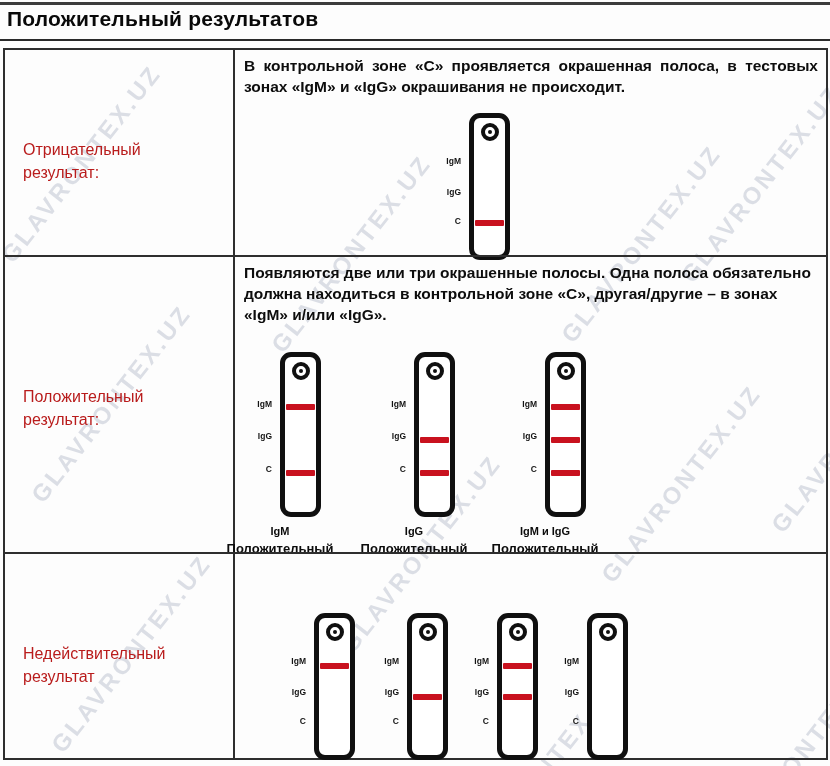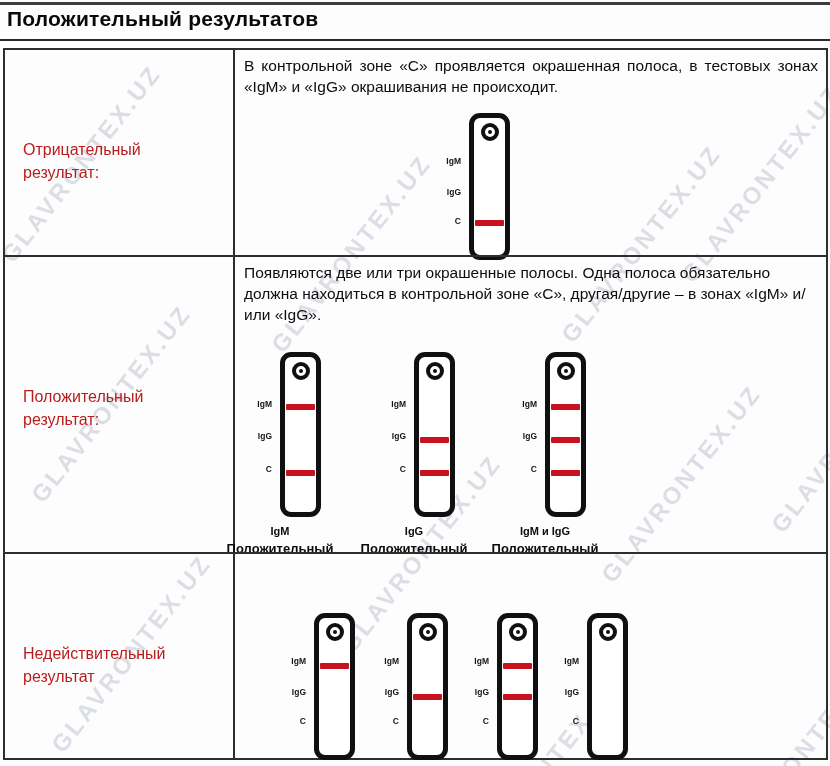--- a/index.html
+++ b/index.html
@@ -16,21 +16,21 @@
   .trow + .trow{border-top:2px solid #2e2e2e;}
   .row-negative{height:205px;}
   .row-positive{height:295px;}
   .row-invalid{height:204px;}
   .cell-left{position:relative;width:228px;flex:0 0 228px;}
   .cell-right{position:relative;flex:1;border-left:2px solid #2e2e2e;}
   .result-label{position:absolute;left:18px;font-size:16px;font-weight:normal;line-height:1.45;color:#b91c1c;width:190px;}
   .row-negative .result-label{top:88px;}
   .row-positive .result-label{top:128px;}
   .row-invalid  .result-label{top:88px;}
-  .desc{margin:0;padding:6px 8px 0 9px;font-size:15.5px;line-height:1.35;color:#0d0d0d;}
+  .desc{margin:0;padding:6px 8px 0 9px;font-size:15.5px;line-height:1.35;color:#0d0d0d;font-weight:bold;}
   .desc.justify{text-align:justify;}
 
   
   .figs{position:absolute;left:0;top:8px;width:100%;height:100%;}
   .cassette-fig{position:absolute;width:79px;}
   .zcol{position:absolute;left:0;top:0;width:30px;height:100%;}
   .zlbl{position:absolute;right:0;font-size:8.5px;font-weight:bold;color:#151515;line-height:1;}
   .cbody{position:absolute;left:38px;top:0;width:41px;background:#fff;border:5px solid #101010;
          border-radius:11px;box-sizing:border-box;}
   .row-negative .cbody,.row-invalid .cbody{height:147px;}

